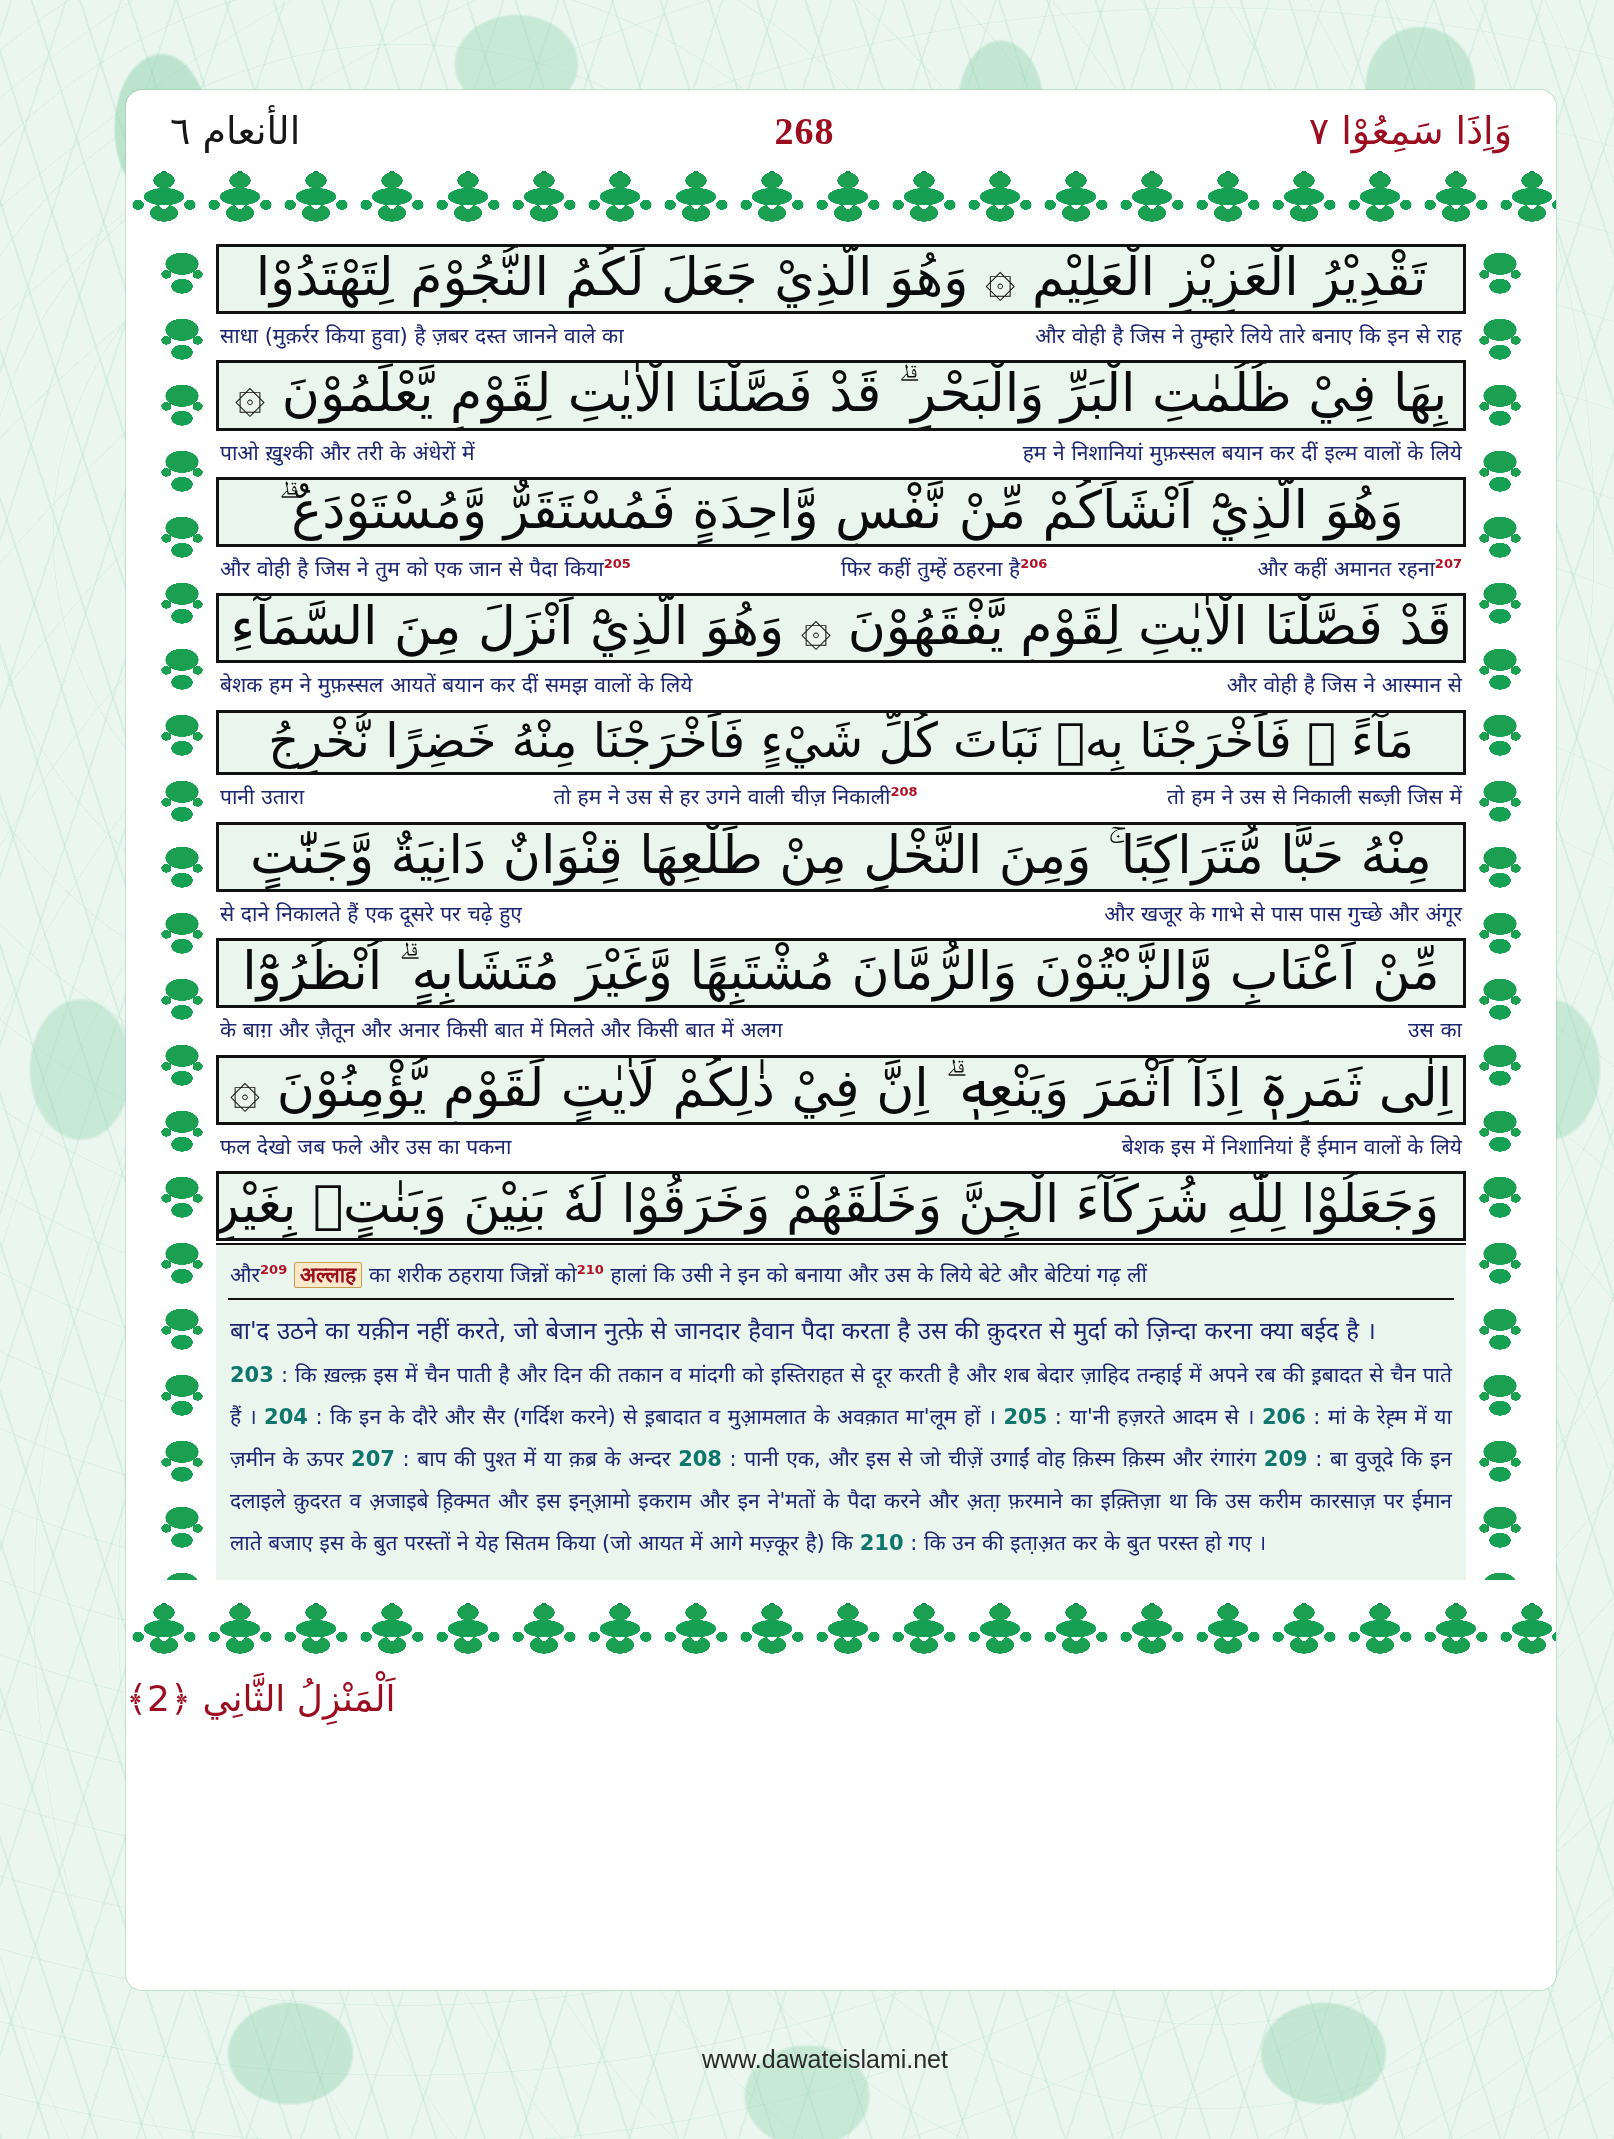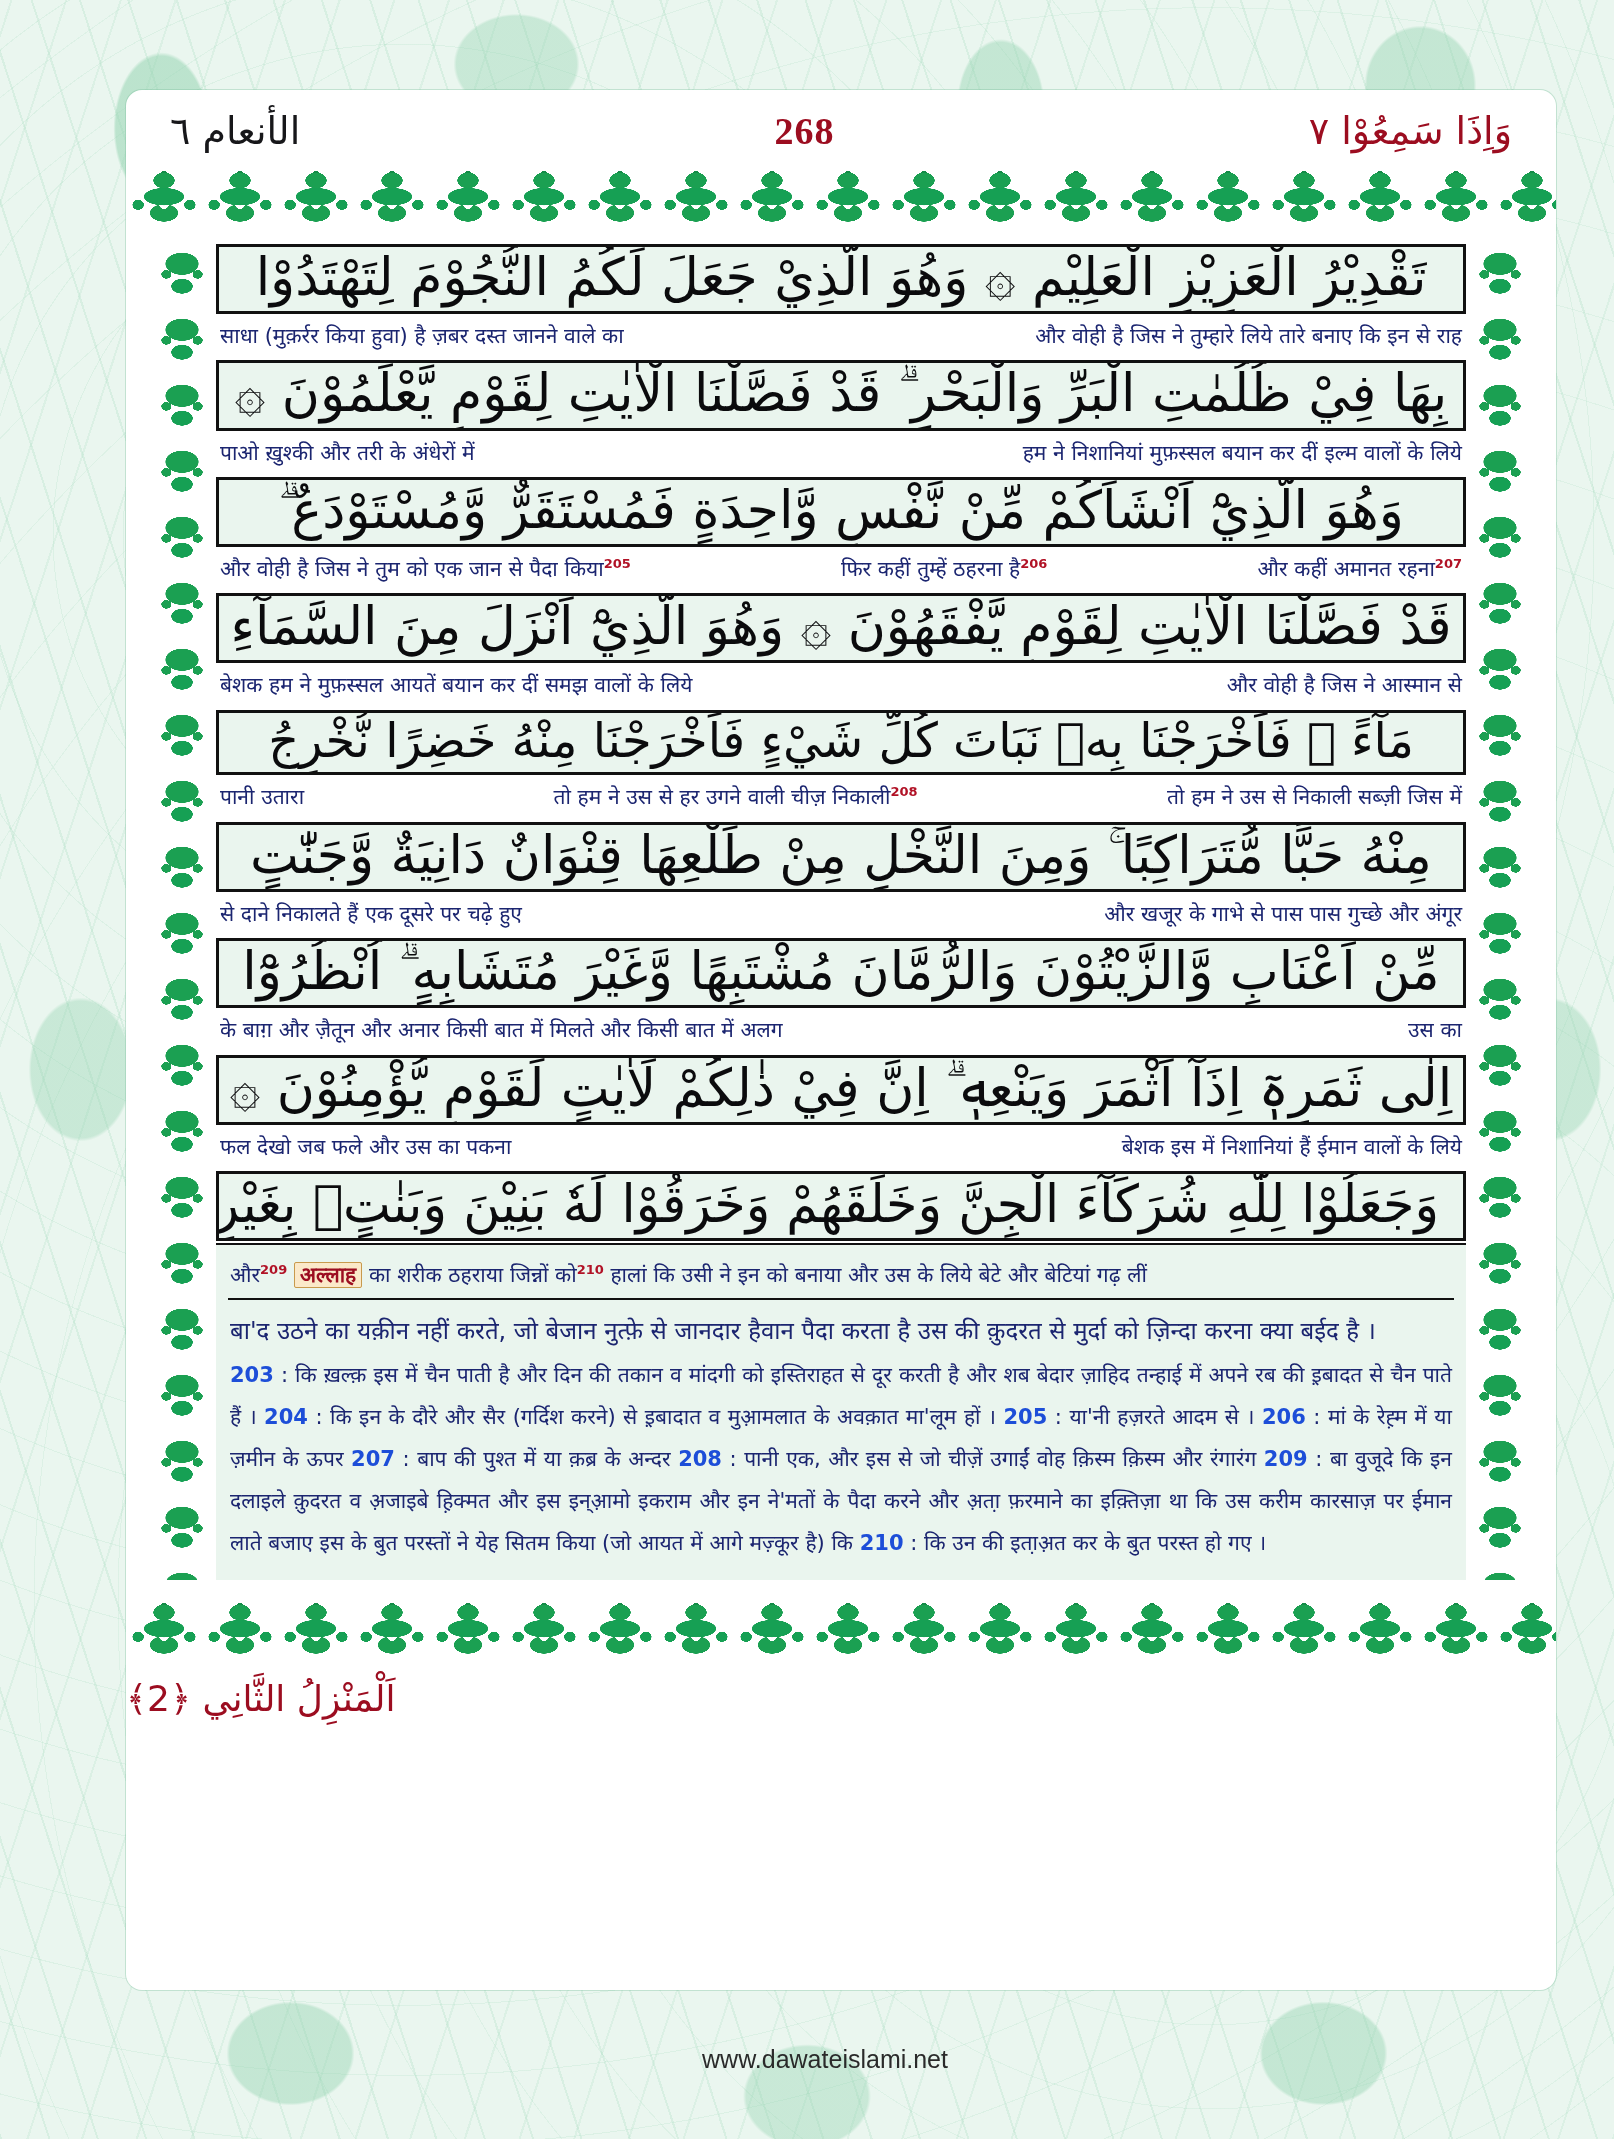--- a/index.html
+++ b/index.html
@@ -160,21 +160,21 @@
   #tail-line-2{
     color:#1b2570;font-family:"DejaVu Sans", sans-serif;
     font-size:24px;padding:13px 2px 6px 2px;white-space:nowrap;
   }
   .fn-para{
     color:#1b2570;font-family:"DejaVu Sans", sans-serif;
     font-size:21px;line-height:2.0;
     text-align:justify;
     padding:2px 2px 0 2px;
   }
-  .fn-num{color:#1d4ed8;font-weight:bold;}
+  .fn-num{color:#0f766e;font-weight:bold;}
 
   
   #manzil{
     text-align:left;
     color:#9c0d20;
     font-family:"DejaVu Sans", sans-serif;
     font-size:36px;
     direction:rtl;
     padding:18px 0 6px 0;
     letter-spacing:-1px;

